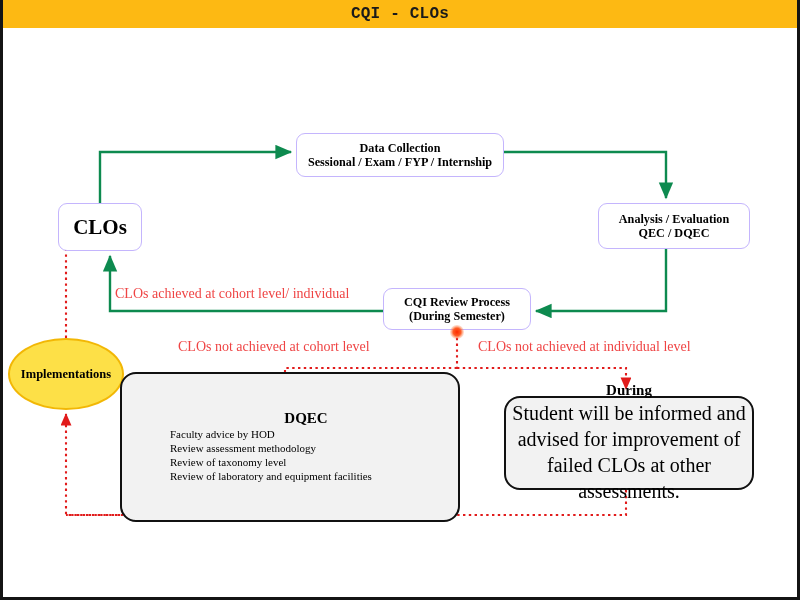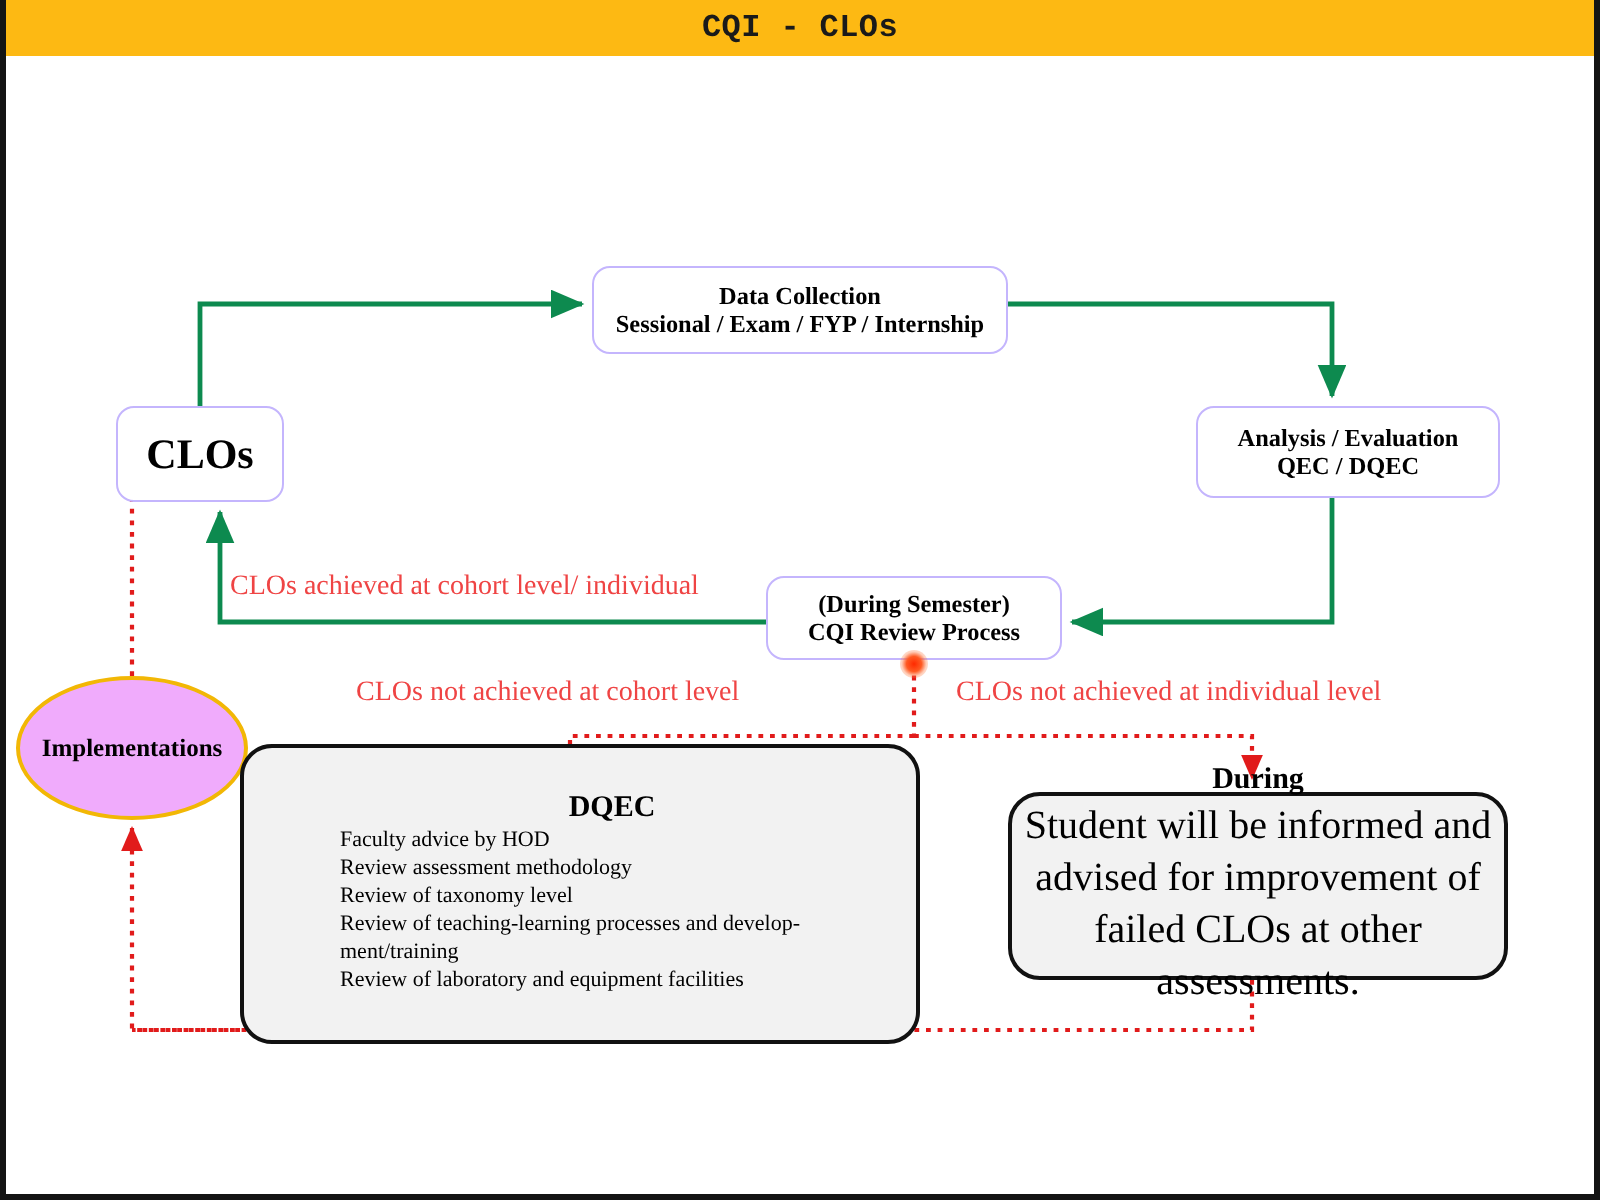--- a/index.html
+++ b/index.html
@@ -73,21 +73,21 @@
   .node-dark {
     border: 2.5px solid #111111;
     border-radius: 16px;
     background: #f2f2f2;
     color: #000000;
   }
   .ellipse {
     position: absolute;
     border: 2.5px solid #F2B705;
     border-radius: 50%;
-    background: #f0abfc;
+    background: #fde047;
     display: flex;
     align-items: center;
     justify-content: center;
     font-family: "Liberation Serif", "DejaVu Serif", serif;
     font-weight: bold;
     font-size: 12.5px;
     color: #000000;
     z-index: 10;
     box-sizing: border-box;
   }
@@ -213,38 +213,36 @@
     <div>Data Collection</div>
     <div>Sessional / Exam / FYP / Internship</div>
   </div>
 
   <div class="node node-green" id="analysis-box">
     <div>Analysis / Evaluation</div>
     <div>QEC / DQEC</div>
   </div>
 
   <div class="node node-green" id="cqi-box">
+    <div>CQI Review Process</div>
     <div>(During Semester)</div>
-    <div>CQI Review Process</div>
   </div>
 
   <div class="hotspot" style="left:450px; top:325px;"></div>
 
   <div class="ellipse" id="implementations-ellipse">
     <span>Implementations</span>
   </div>
 
   <div class="node node-dark" id="dqec-box">
     <div class="box-title">DQEC</div>
     <div class="box-lines">
       <div>Faculty advice by HOD</div>
       <div>Review assessment methodology</div>
       <div>Review of taxonomy level</div>
-      <div>Review of teaching-learning processes and develop-
-ment/training</div>
       <div>Review of laboratory and equipment facilities</div>
     </div>
   </div>
 
   <div class="node node-dark" id="teacher-box">
     <div class="box-title">During</div>
     <div class="box-body-center">Student  will be informed and advised for improvement of failed CLOs at other assessments.</div>
   </div>
 
   <div class="edge-label" style="left:115px; top:286px;">CLOs achieved at cohort level/ individual</div>

